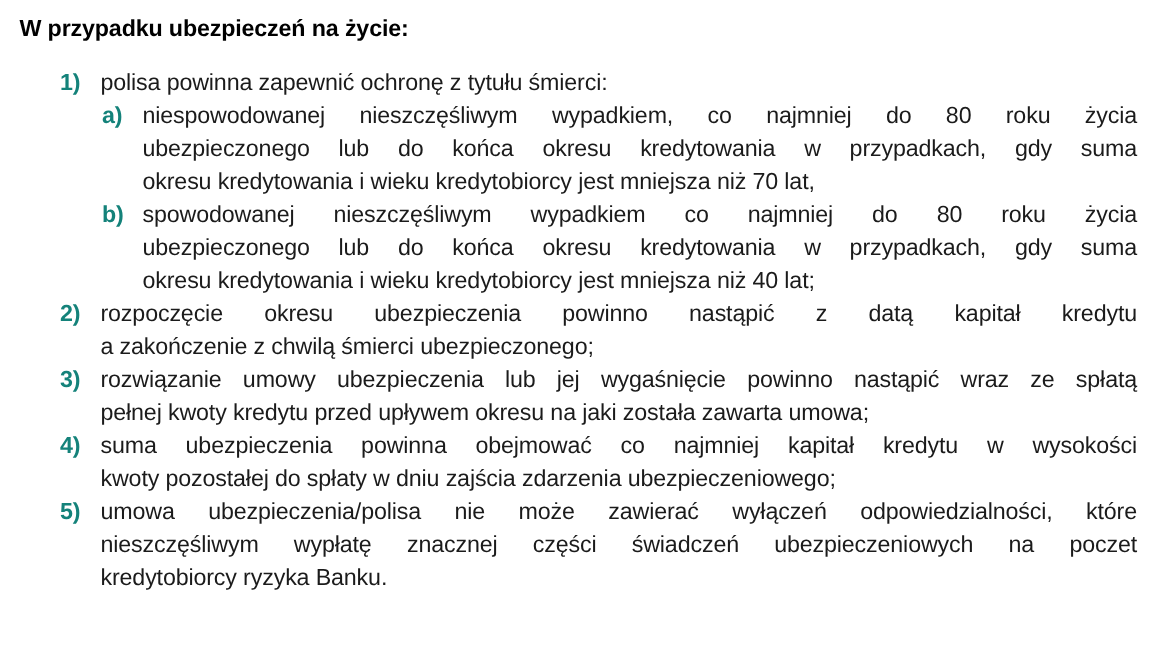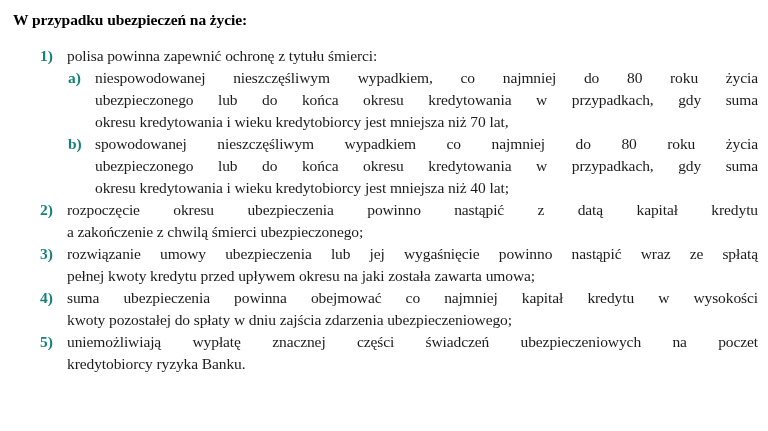--- a/index.html
+++ b/index.html
@@ -8,21 +8,21 @@
     width: 768px;
     height: 431px;
     overflow: hidden;
     background: var(--bg, #FFFFFF);
   }
   .doc {
     box-sizing: border-box;
     width: 768px;
     height: 332px;
     padding: 9px 10px 0 13px;
-    font-family: Liberation Serif, serif;
+    font-family: Liberation Sans, sans-serif;
     font-size: 15.5px;
     line-height: 22px;
     color: var(--text, #1B1B1B);
     letter-spacing: -0.1px;
   }
   .heading {
     font-weight: bold;
     color: var(--heading, #000000);
     margin: 0 0 14px 0;
   }
@@ -97,18 +97,19 @@
       <div class="item">
         <span class="marker">4)</span>
         <div>
           <div class="line">suma ubezpieczenia powinna obejmować co najmniej kapitał kredytu w wysokości</div>
           <div class="line last">kwoty pozostałej do spłaty w dniu zajścia zdarzenia ubezpieczeniowego;</div>
         </div>
       </div>
       <div class="item">
         <span class="marker">5)</span>
         <div>
-          <div class="line">uniemożliwiają wypłatę znacznej części świadczeń ubezpieczeniowych na poczet</div>
+          <div class="line">umowa ubezpieczenia/polisa nie może zawierać wyłączeń odpowiedzialności, które</div>
+          <div class="line">nieszczęśliwym wypłatę znacznej części świadczeń ubezpieczeniowych na poczet</div>
           <div class="line last">kredytobiorcy ryzyka Banku.</div>
         </div>
       </div>
     </div>
 </div>
 
 </body></html>

